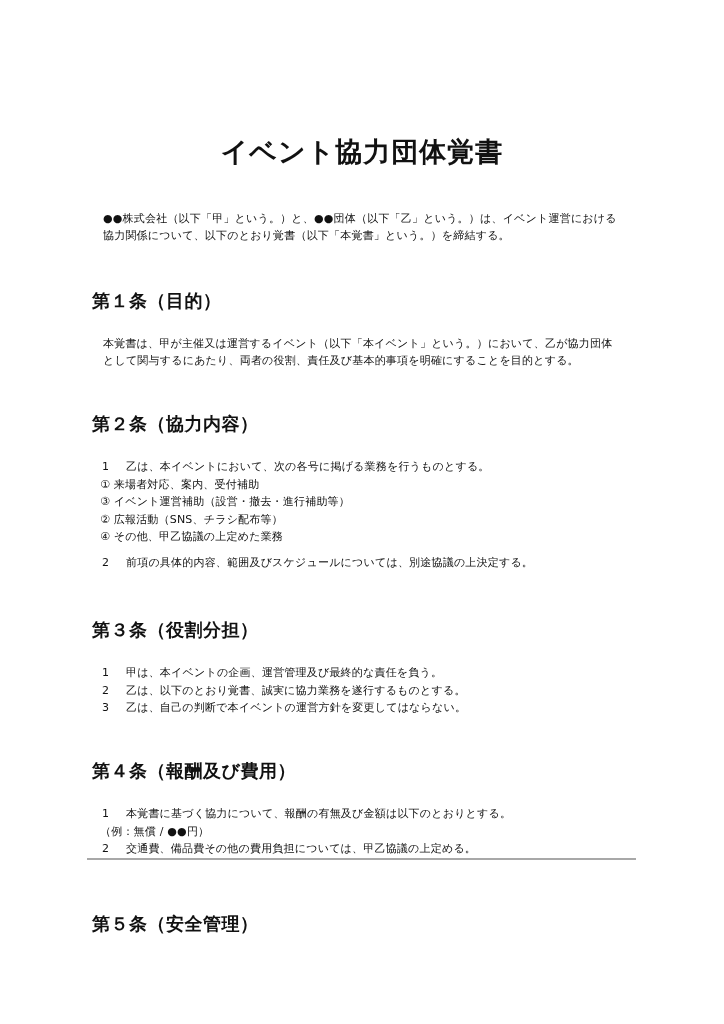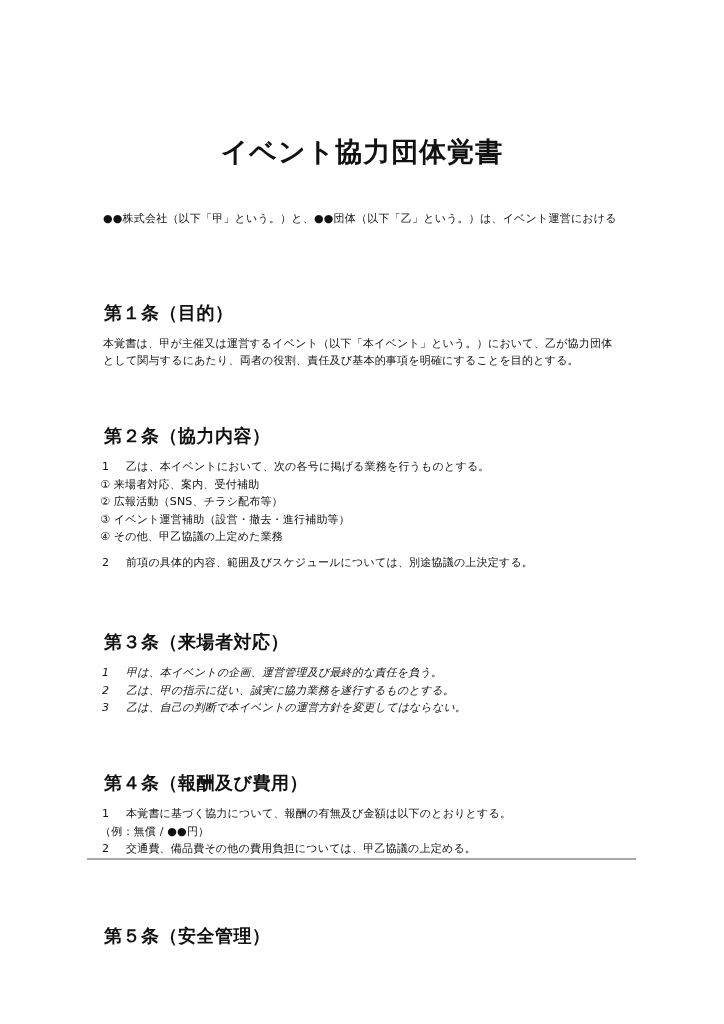--- a/index.html
+++ b/index.html
@@ -40,21 +40,21 @@
       margin: 15px;
     }
     .para .line { display: block; white-space: nowrap; }
     .heading {
       position: absolute;
       left: 88px;
       font-size: 18px;
       font-weight: bold;
       line-height: 24px;
       letter-spacing: 0.5px;
-      margin: 16px;
+      margin: 4px;
       white-space: nowrap;
     }
     .list {
       position: absolute;
       left: 88px;
       margin: 12px;
       padding: 0;
       list-style: none;
       font-size: 11px;
       line-height: 17.5px;
@@ -77,51 +77,52 @@
   </style>
 </head>
 <body>
 
 <div class="page">
 
   <h1 class="doc-title">イベント協力団体覚書</h1>
 
   <p class="para" style="top:195px;">
     <span class="line">●●株式会社（以下「甲」という。）と、●●団体（以下「乙」という。）は、イベント運営における</span>
+    <span class="line">協力関係について、以下のとおり覚書（以下「本覚書」という。）を締結する。</span>
   </p>
 
   <h2 class="heading" style="top:285px;">第１条（目的）</h2>
   <p class="para" style="top:320px;">
     <span class="line">本覚書は、甲が主催又は運営するイベント（以下「本イベント」という。）において、乙が協力団体</span>
     <span class="line">として関与するにあたり、両者の役割、責任及び基本的事項を明確にすることを目的とする。</span>
   </p>
 
   <h2 class="heading" style="top:408px;">第２条（協力内容）</h2>
   <ul class="list" style="top:446px;">
     <li>
       <span class="num">1</span><span>乙は、本イベントにおいて、次の各号に掲げる業務を行うものとする。</span>
     </li>
     <li>① 来場者対応、案内、受付補助</li>
+    <li>③ イベント運営補助（設営・撤去・進行補助等）</li>
     <li>② 広報活動（SNS、チラシ配布等）</li>
-    <li>③ イベント運営補助（設営・撤去・進行補助等）</li>
     <li>④ その他、甲乙協議の上定めた業務</li>
   </ul>
   <ul class="list" style="top:542px;">
     <li>
       <span class="num">2</span><span>前項の具体的内容、範囲及びスケジュールについては、別途協議の上決定する。</span>
     </li>
   </ul>
 
-  <h2 class="heading" style="top:614px;">第３条（来場者対応）</h2>
-  <ul class="list" style="top:652px;font-style:italic;">
+  <h2 class="heading" style="top:614px;">第３条（役割分担）</h2>
+  <ul class="list" style="top:652px;">
     <li>
       <span class="num">1</span><span>甲は、本イベントの企画、運営管理及び最終的な責任を負う。</span>
     </li>
     <li>
-      <span class="num">2</span><span>乙は、甲の指示に従い、誠実に協力業務を遂行するものとする。</span>
+      <span class="num">2</span><span>乙は、以下のとおり覚書、誠実に協力業務を遂行するものとする。</span>
     </li>
     <li>
       <span class="num">3</span><span>乙は、自己の判断で本イベントの運営方針を変更してはならない。</span>
     </li>
   </ul>
 
   <h2 class="heading" style="top:755px;text-align:right;">第４条（報酬及び費用）</h2>
   <ul class="list" style="top:793px;">
     <li>
       <span class="num">1</span><span>本覚書に基づく協力について、報酬の有無及び金額は以下のとおりとする。</span>

